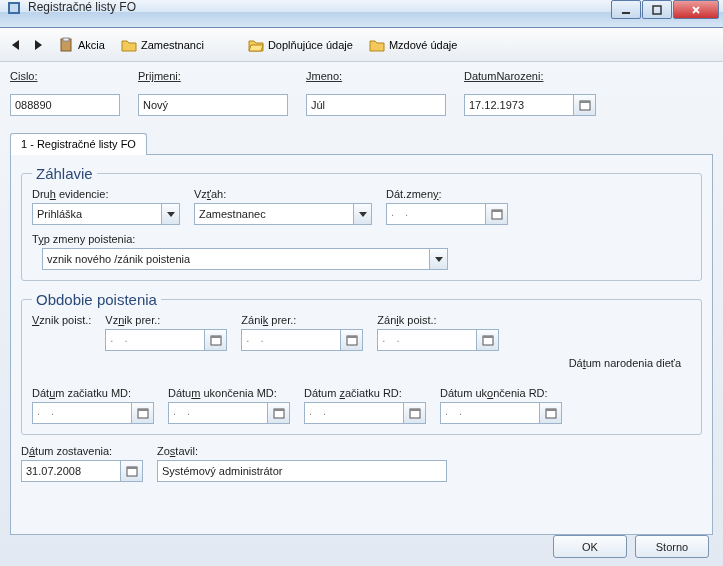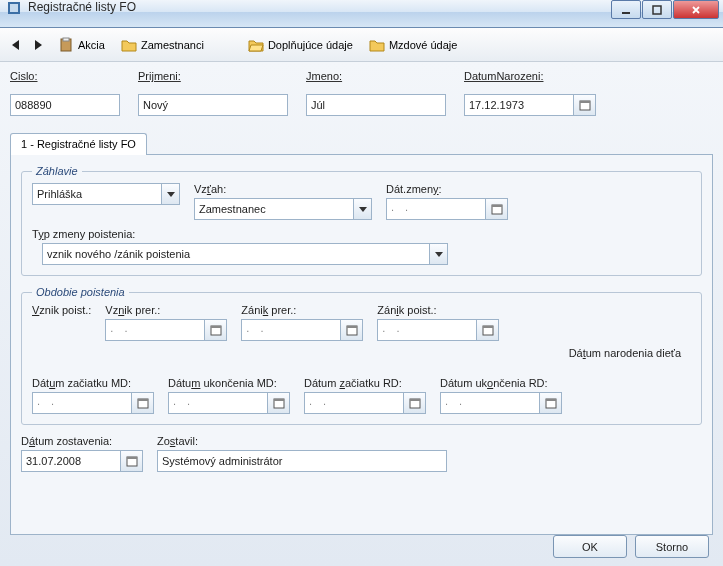--- a/index.html
+++ b/index.html
@@ -39,21 +39,21 @@
   .datewrap { display:flex; }
   .datebtn { width:22px; height:22px; border:1px solid #9db3c9; border-left:none; background:linear-gradient(#fafcff,#dde7f1); display:flex; align-items:center; justify-content:center; }
   .datebtn svg { width:12px; height:12px; }
   
   .tabstrip { display:flex; border-bottom:1px solid #9db3c9; margin-bottom:0; }
   .tab { padding:4px 10px 5px; border:1px solid #9db3c9; border-bottom:none; background:#fff; position:relative; top:1px; border-radius:3px 3px 0 0; }
   
   .panel { border:1px solid #9db3c9; border-top:none; background:#f3f6fa; padding:10px 10px 6px 10px; height:380px; }
   
   fieldset { border:1px solid #b8c6d6; border-radius:3px; margin:0 0 10px 0; padding:6px 10px 10px 10px; background:transparent; }
-  legend { padding:0 4px; color:#2b4a7a; font-size:11px;font-style:italic; }
+  legend { padding:0 4px; color:#2b4a7a; font-size:15px; }
   
   .grid { display:flex; gap:14px; flex-wrap:wrap; }
   .cell { display:flex; flex-direction:column; }
   .cell .lbl { margin-bottom:3px; }
   
   .selwrap { display:flex; }
   .selbtn { width:18px; height:22px; border:1px solid #9db3c9; border-left:none; background:linear-gradient(#fafcff,#dde7f1); display:flex; align-items:center; justify-content:center; }
   .selbtn .caret { width:0;height:0;border-left:4px solid transparent;border-right:4px solid transparent;border-top:5px solid #333; }
   .inp.sel { width:130px; }
   .inp.sel2 { width:160px; }
@@ -169,20 +169,21 @@
     <div class="tabstrip">
       <div class="tab"><span>1 - Registračné listy FO</span></div>
     </div>
 
     <div class="panel">
 
       <fieldset>
         <legend>Záhlavie</legend>
         <div class="grid">
           <div class="cell">
+            <span class="lbl">Dru<u>h</u> evidencie:</span>
             <div class="selwrap">
               <input class="inp sel" value="Prihláška" style="">
               <div class="selbtn">
                   <span class="caret"></span>
                 </div>
             </div>
           </div>
           <div class="cell">
             <span class="lbl">Vz<u>ť</u>ah:</span>
             <div class="selwrap">

